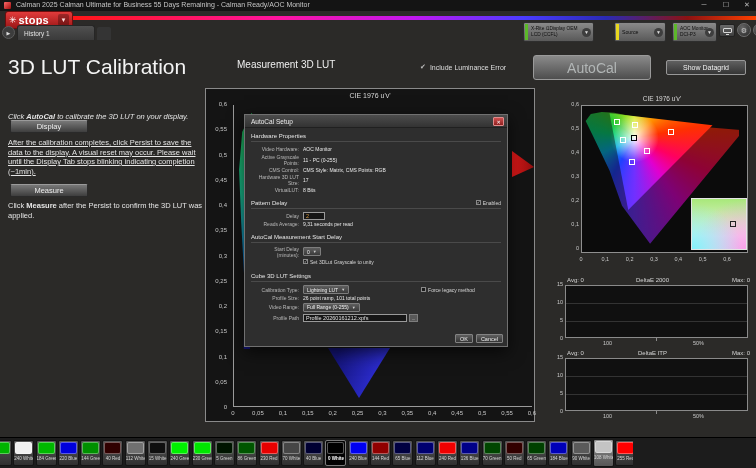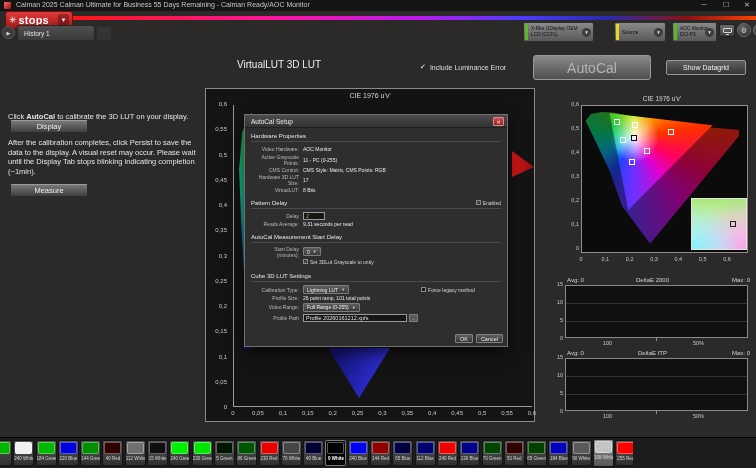--- a/index.html
+++ b/index.html
@@ -223,26 +223,28 @@
     </div>
     <div class="ddcaret">▼</div>
   </div>
   <div class="tb-iconbtn">
     <div class="mon"></div>
     <div class="base"></div>
   </div>
   <div class="roundbtn" style="left:737px;"><span>⚙</span></div>
   <div class="roundbtn" style="left:753px;"></div>
 
-  <p class="lp-text" style="top:112px;"><span>Click </span><b>AutoCal</b><span> to calibrate the 3D LUT on your display.</span></p>
+  <div class="page-title">3D LUT Calibration</div>
+  <p class="lp-text" style="top:112px;font-style:italic;"><span>Click </span><b>AutoCal</b><span> to calibrate the 3D LUT on your display.</span></p>
   <div class="lp-btn" style="top:120px;">Display</div>
-  <p class="lp-text" style="top:138px;">After the calibration completes, click Persist to save the data to the display.  A visual reset may occur.  Please wait until the Display Tab stops blinking indicating completion (~1min).</p>
+  <p class="lp-text" style="top:138px;text-decoration:underline;">After the calibration completes, click Persist to save the data to the display.  A visual reset may occur.  Please wait until the Display Tab stops blinking indicating completion (~1min).</p>
   <div class="lp-btn" style="top:184px;">Measure</div>
-
-  <div class="status-title">VirtualLUT 3D LUT</div>
+  <p class="lp-text" style="top:201px;"><span>Click </span><b>Measure</b><span> after the Persist to confirm the 3D LUT was applied.</span></p>
+
+  <div class="status-title">Measurement 3D LUT</div>
   <div class="lumcheck">
     <span class="chk">✔</span>
     <span>Include Luminance Error</span>
   </div>
   <div class="autocal-btn">AutoCal</div>
   <div class="datagrid-btn">Show Datagrid</div>
 
   <div class="main-chart">
     <div class="mc-title">CIE 1976 u'v'</div>
     <div class="mc-yticks" id="main-y-ticks">

